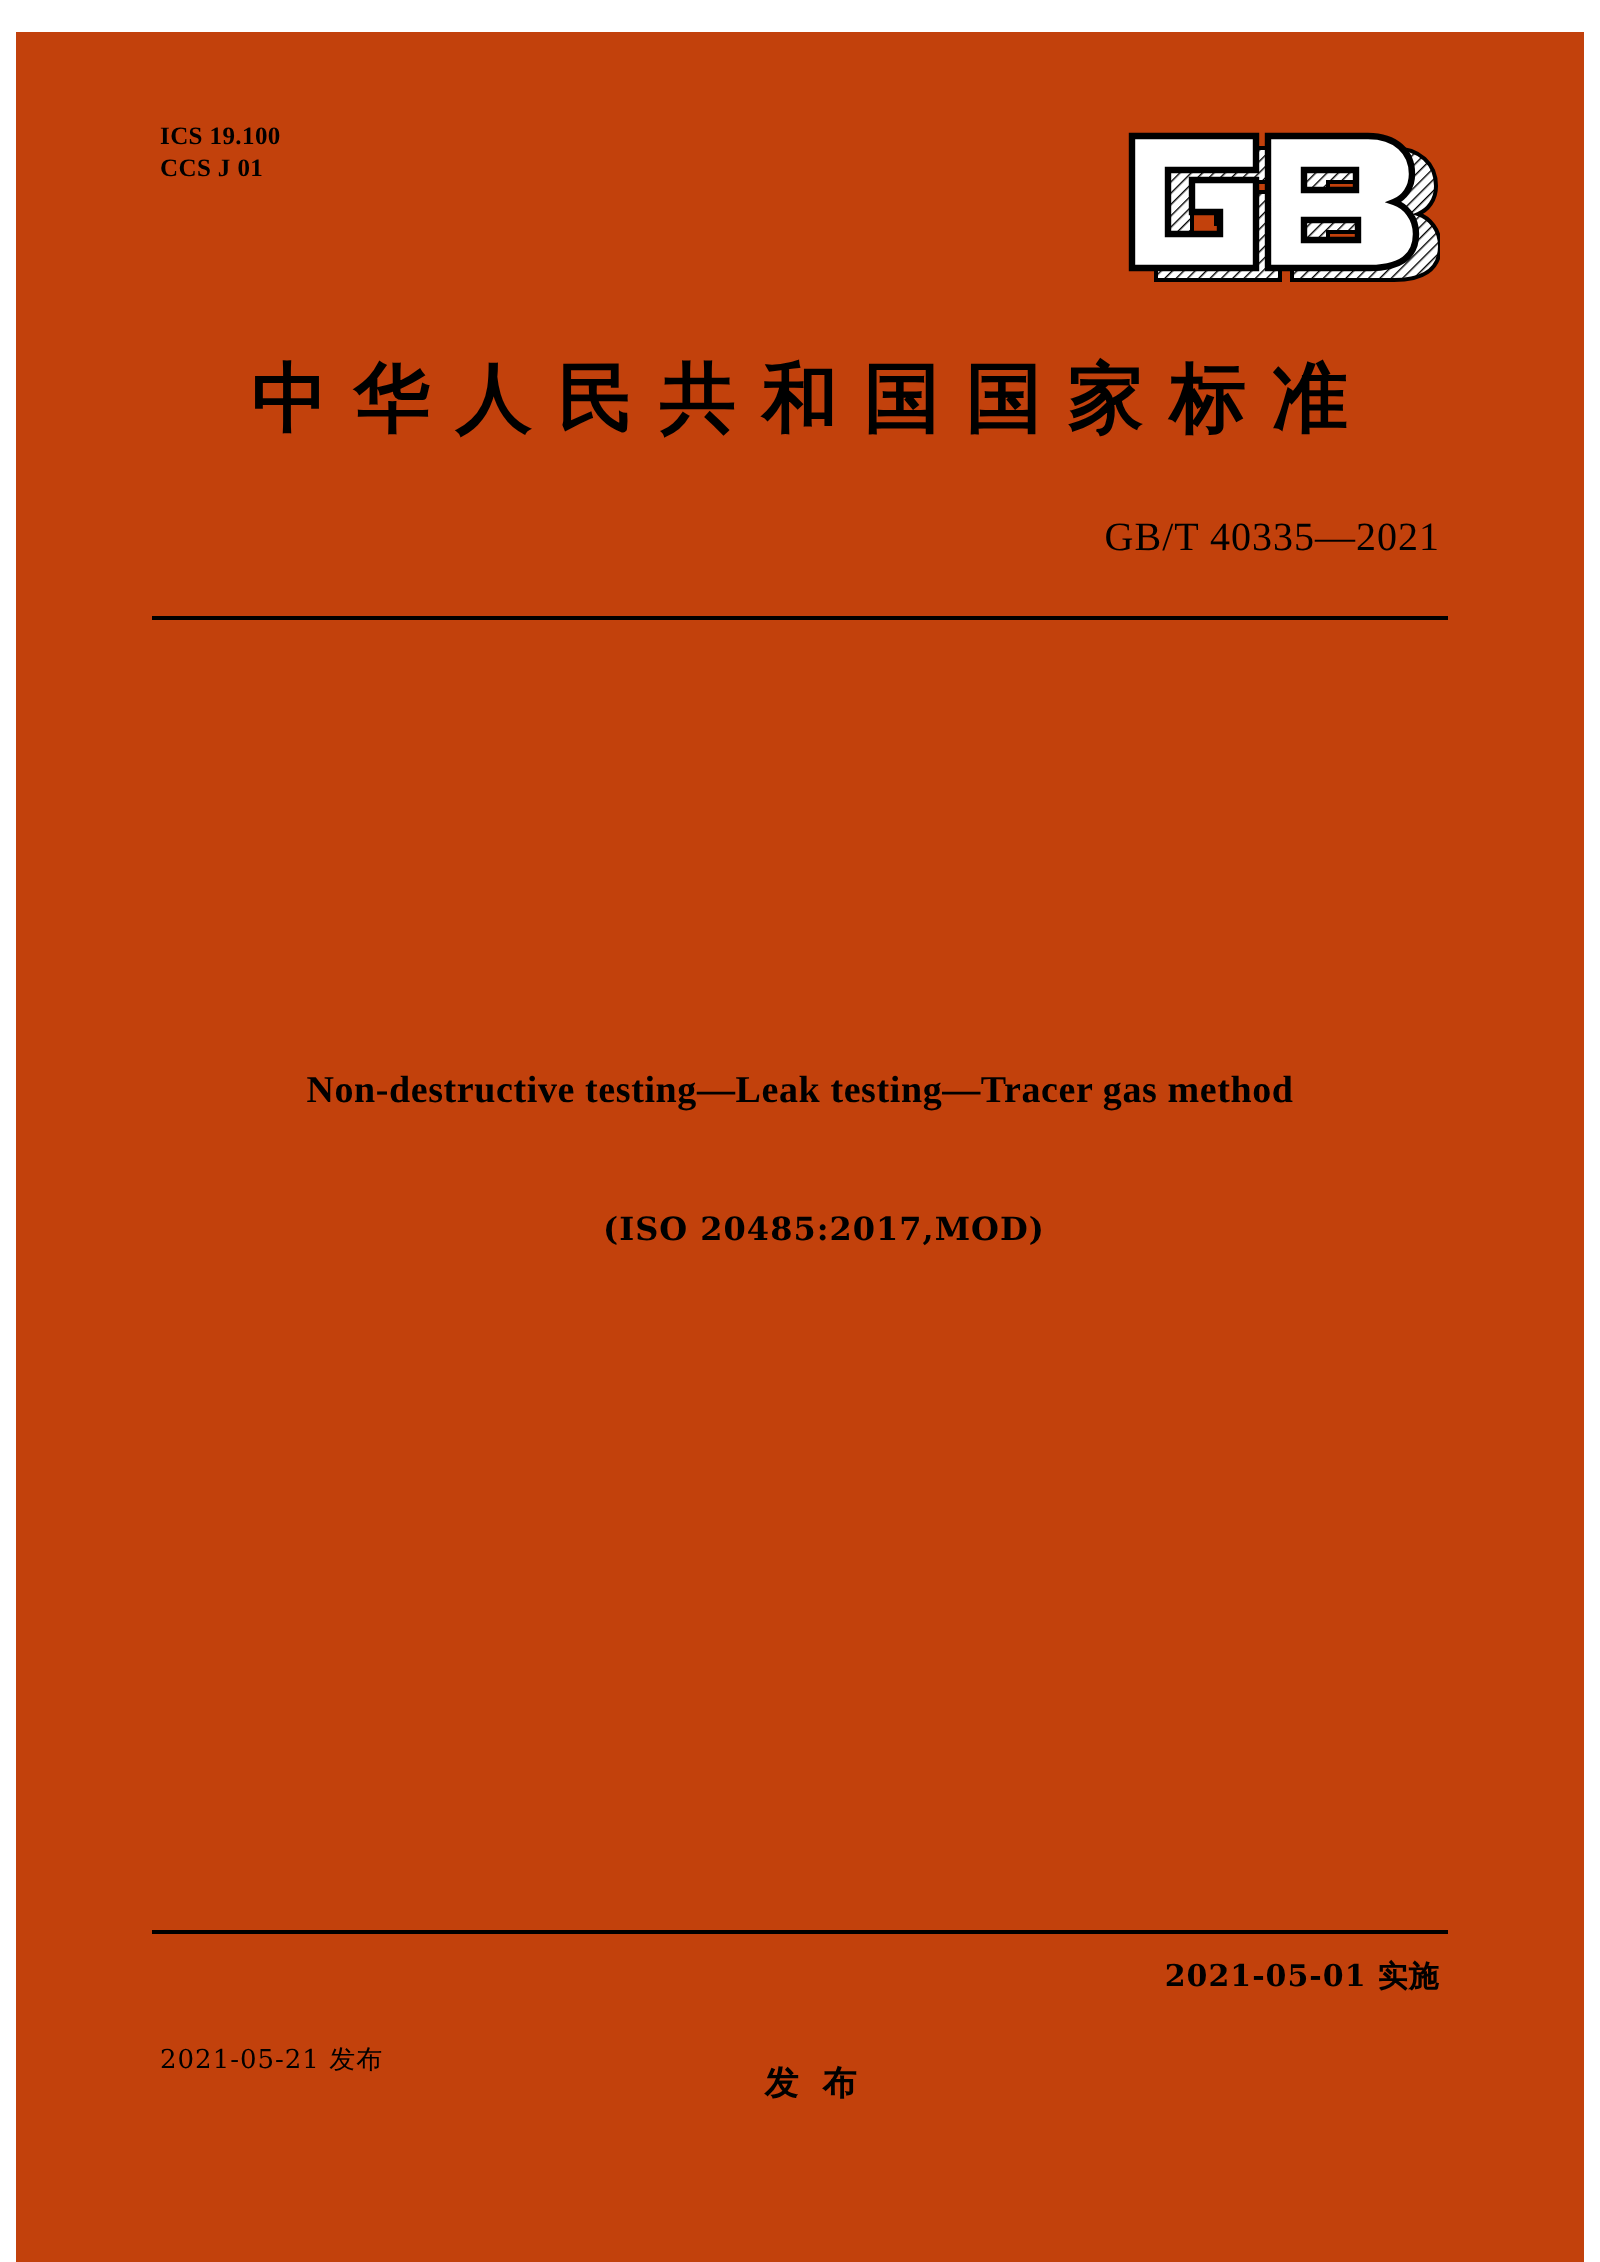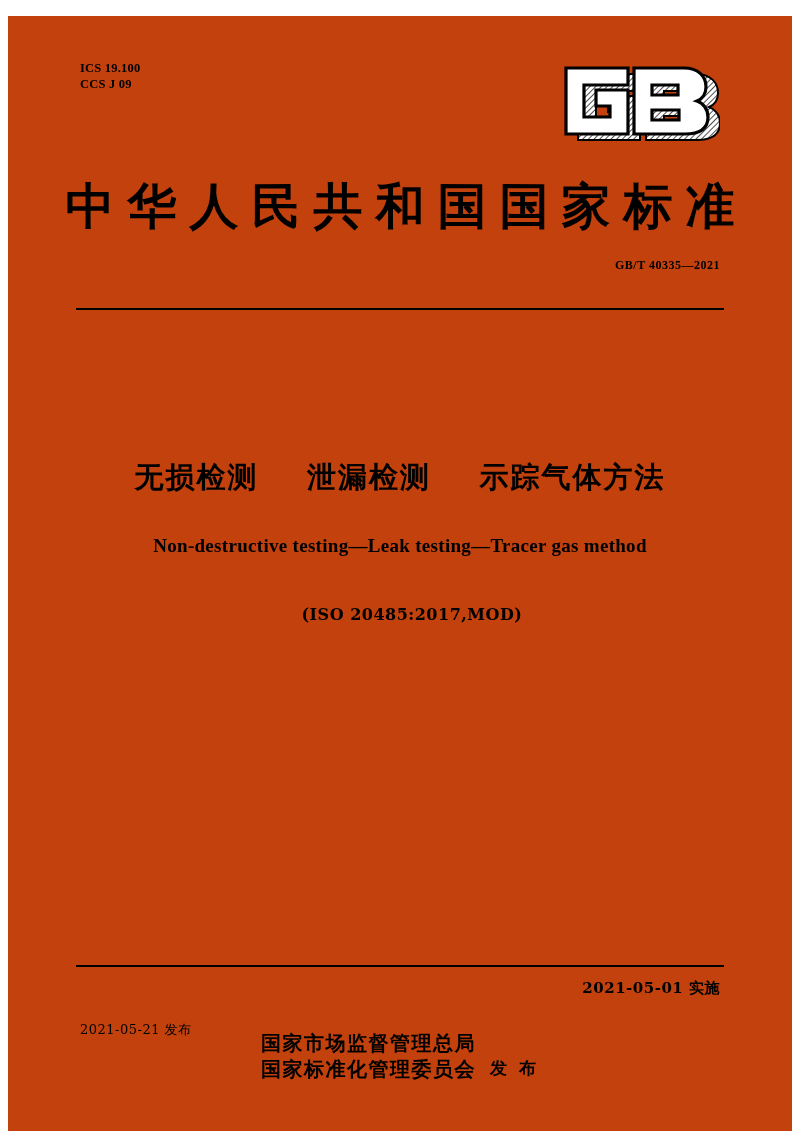--- a/index.html
+++ b/index.html
@@ -46,34 +46,34 @@
 
   
   .cn-standard-title {
     position: absolute;
     left: 0;
     right: 0;
     top: 158px;
     text-align: center;
     font-family: "DejaVu Serif", "Liberation Serif", serif;
     font-weight: bold;
-    font-size: 49px;
+    font-size: 38px;
     letter-spacing: 13px;
     text-indent: 13px;
     color: #000;
   }
 
   
   .std-number {
     position: absolute;
     right: 72px;
     top: 242px;
     font-family: "Liberation Serif", serif;
-    font-weight: bold;
-    font-size: 12px;
+    font-weight: normal;
+    font-size: 20px;
     letter-spacing: 0.5px;
   }
 
   
   .rule-top {
     position: absolute;
     left: 68px;
     right: 68px;
     top: 292px;
     height: 2px;
@@ -172,21 +172,21 @@
     padding-bottom: 2px;
   }
 </style>
 </head>
 <body>
 
 <div class="page">
 
   <div class="ics-block">
     <div>ICS 19.100</div>
-    <div>CCS J 09</div>
+    <div>CCS J 01</div>
   </div>
 
   <div class="gb-logo">
     <svg viewBox="0 0 170 98" xmlns="http://www.w3.org/2000/svg" aria-hidden="true">
       <defs>
         <pattern id="hatch" width="4" height="4" patternUnits="userSpaceOnUse" patternTransform="rotate(45)">
           <rect width="4" height="4" fill="#ffffff"></rect>
           <line x1="0" y1="0" x2="0" y2="4" stroke="#000000" stroke-width="1.4"></line>
         </pattern>
       </defs>
@@ -204,30 +204,25 @@
       </g>
     </svg>
   </div>
 
   <div class="cn-standard-title">中华人民共和国国家标准</div>
 
   <div class="std-number">GB/T 40335—2021</div>
 
   <div class="rule-top"></div>
 
-  <div class="title-cn">无损检测    泄漏检测    示踪气体方法</div>
   <div class="title-en">Non-destructive testing—Leak testing—Tracer gas method</div>
   <div class="title-iso">(ISO 20485:2017,MOD)</div>
 
   <div class="rule-bottom"></div>
 
   <div class="date-issue">2021-05-21 发布</div>
   <div class="date-impl">2021-05-01 实施</div>
 
   <div class="issuer">
-    <div class="issuer-names">
-      <div>国家市场监督管理总局</div>
-      <div>国家标准化管理委员会</div>
-    </div>
     <div class="issuer-publish">发 布</div>
   </div>
 
 </div>
 
 </body></html>

